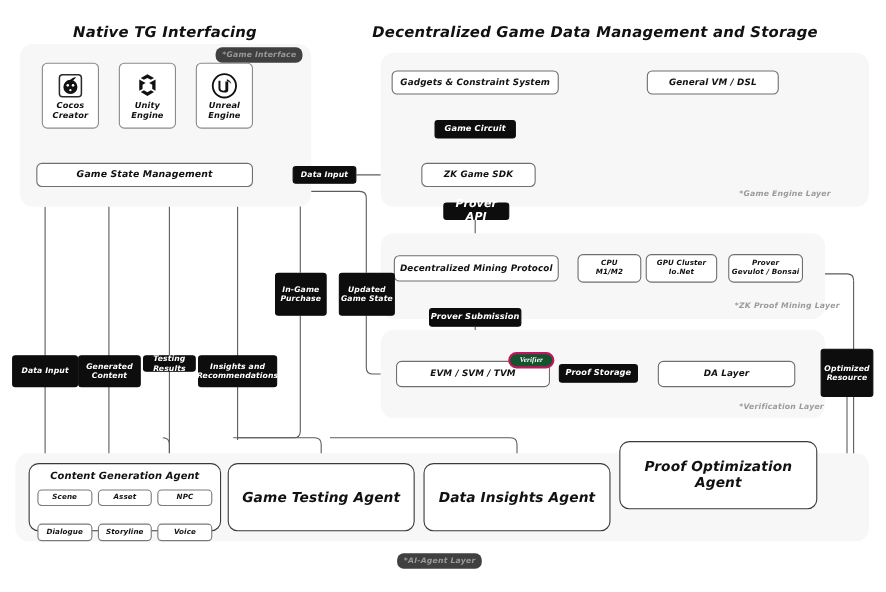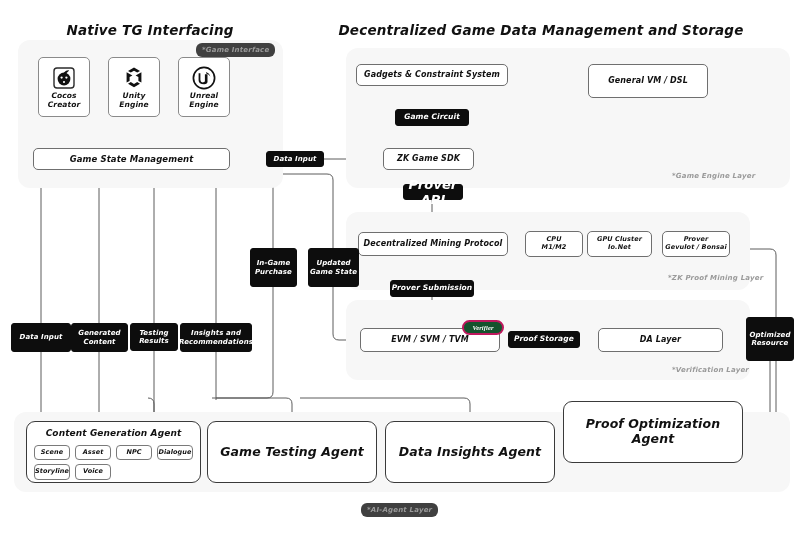--- a/index.html
+++ b/index.html
@@ -106,22 +106,22 @@
     display:flex;align-items:center;justify-content:center;
   }
 
   
   .cga-title{
     font-size:9px;font-weight:800;font-style:italic;
     text-align:center;margin-top:6px;color:#111;
   }
   .cga-grid{
     display:grid;
-    grid-template-columns:repeat(4,1fr);
-    gap:4px 5px;
+    grid-template-columns:repeat(3,1fr);
+    gap:16px 5px;
     padding:6px 7px 7px 7px;
   }
   .cga-tag{
     border:1px solid #7a7a7a;
     border-radius:4px;
     background:#fff;
     font-size:6.5px;
     font-weight:800;
     font-style:italic;
     text-align:center;
@@ -243,24 +243,24 @@
         <path d="M9.4 8.3 L9.4 15.1 Q9.4 17.4 11.8 17.4 Q13.1 17.4 13.9 16.6 L13.9 9.2 L16.5 9.2 L16.5 16.8 Q16.5 19.2 13.2 19.2 Q7.6 19.2 7.6 15.2 L7.6 8.3 Z" fill="#111"></path>
         <path d="M15.2 7.0 Q18.6 8.2 19.4 11.4 Q17.6 9.0 15.2 8.6 Z" fill="#111"></path>
       </svg>
     </span>
     <span class="engine-label" style="white-space: pre-line;">Unreal
 Engine</span>
   </div>
 
   <div class="node white" style="left:33px;top:148px;width:197px;height:22px;font-size:8.5px;">Game State Management</div>
   <div class="node white" style="left:356px;top:64px;width:152px;height:22px;font-size:8px;">Gadgets &amp; Constraint System</div>
-  <div class="node white" style="left:588px;top:64px;width:120px;height:34px;font-size:8px;">General VM / DSL</div>
+  <div class="node white" style="left:588px;top:64px;width:120px;height:22px;font-size:8px;">General VM / DSL</div>
   <div class="node black" style="left:395px;top:109px;width:74px;height:17px;font-size:7.5px;">Game Circuit</div>
-  <div class="node white" style="left:383px;top:148px;width:91px;height:22px;font-size:8px;">ZK Game SDK</div>
-  <div class="node black" style="left:403px;top:184px;width:60px;height:16px;font-size:13px;">Prover API</div>
+  <div class="node white" style="left:383px;top:148px;width:104px;height:22px;font-size:8px;">ZK Game SDK</div>
+  <div class="node black" style="left:403px;top:184px;width:60px;height:16px;font-size:10px;">Prover API</div>
   <div class="node black" style="left:266px;top:151px;width:58px;height:16px;font-size:7px;">Data Input</div>
   <div class="node white" style="left:358px;top:232px;width:150px;height:24px;font-size:8px;">Decentralized Mining Protocol</div>
   <div class="node white" style="left:525px;top:231px;width:58px;height:26px;font-size:6.5px;white-space:pre-line;">CPU
 M1/M2</div>
   <div class="node white" style="left:587px;top:231px;width:65px;height:26px;font-size:6.5px;white-space:pre-line;">GPU Cluster
 Io.Net</div>
   <div class="node white" style="left:662px;top:231px;width:68px;height:26px;font-size:6.5px;white-space:pre-line;">Prover
 Gevulot / Bonsai</div>
   <div class="node black" style="left:390px;top:280px;width:84px;height:17px;font-size:7.5px;">Prover Submission</div>
   <div class="node white" style="left:360px;top:328px;width:140px;height:24px;font-size:8px;">EVM / SVM / TVM</div>
@@ -269,21 +269,21 @@
   <div class="node white" style="left:598px;top:328px;width:125px;height:24px;font-size:8px;">DA Layer</div>
   <div class="node black" style="left:746px;top:317px;width:48px;height:44px;font-size:7px;white-space:pre-line;">Optimized
 Resource</div>
   <div class="node black" style="left:250px;top:248px;width:47px;height:39px;font-size:7px;white-space:pre-line;">In-Game
 Purchase</div>
   <div class="node black" style="left:308px;top:248px;width:51px;height:39px;font-size:7px;white-space:pre-line;">Updated
 Game State</div>
   <div class="node black" style="left:11px;top:323px;width:60px;height:29px;font-size:7px;">Data Input</div>
   <div class="node black" style="left:71px;top:323px;width:57px;height:29px;font-size:7px;white-space:pre-line;">Generated
 Content</div>
-  <div class="node black" style="left:130px;top:323px;width:48px;height:28px;font-size:7px;white-space:pre-line;">Testing
+  <div class="node black" style="left:130px;top:323px;width:48px;height:15px;font-size:7px;white-space:pre-line;">Testing
 Results</div>
   <div class="node black" style="left:180px;top:323px;width:72px;height:29px;font-size:7px;white-space:pre-line;">Insights and
 Recommendations</div>
 
   <div class="node group" style="left:26px;top:421px;width:175px;height:62px;">
     <div class="cga-title">Content Generation Agent</div>
     <div class="cga-grid">
       <div class="cga-tag">Scene</div>
       <div class="cga-tag">Asset</div>
       <div class="cga-tag">NPC</div>

